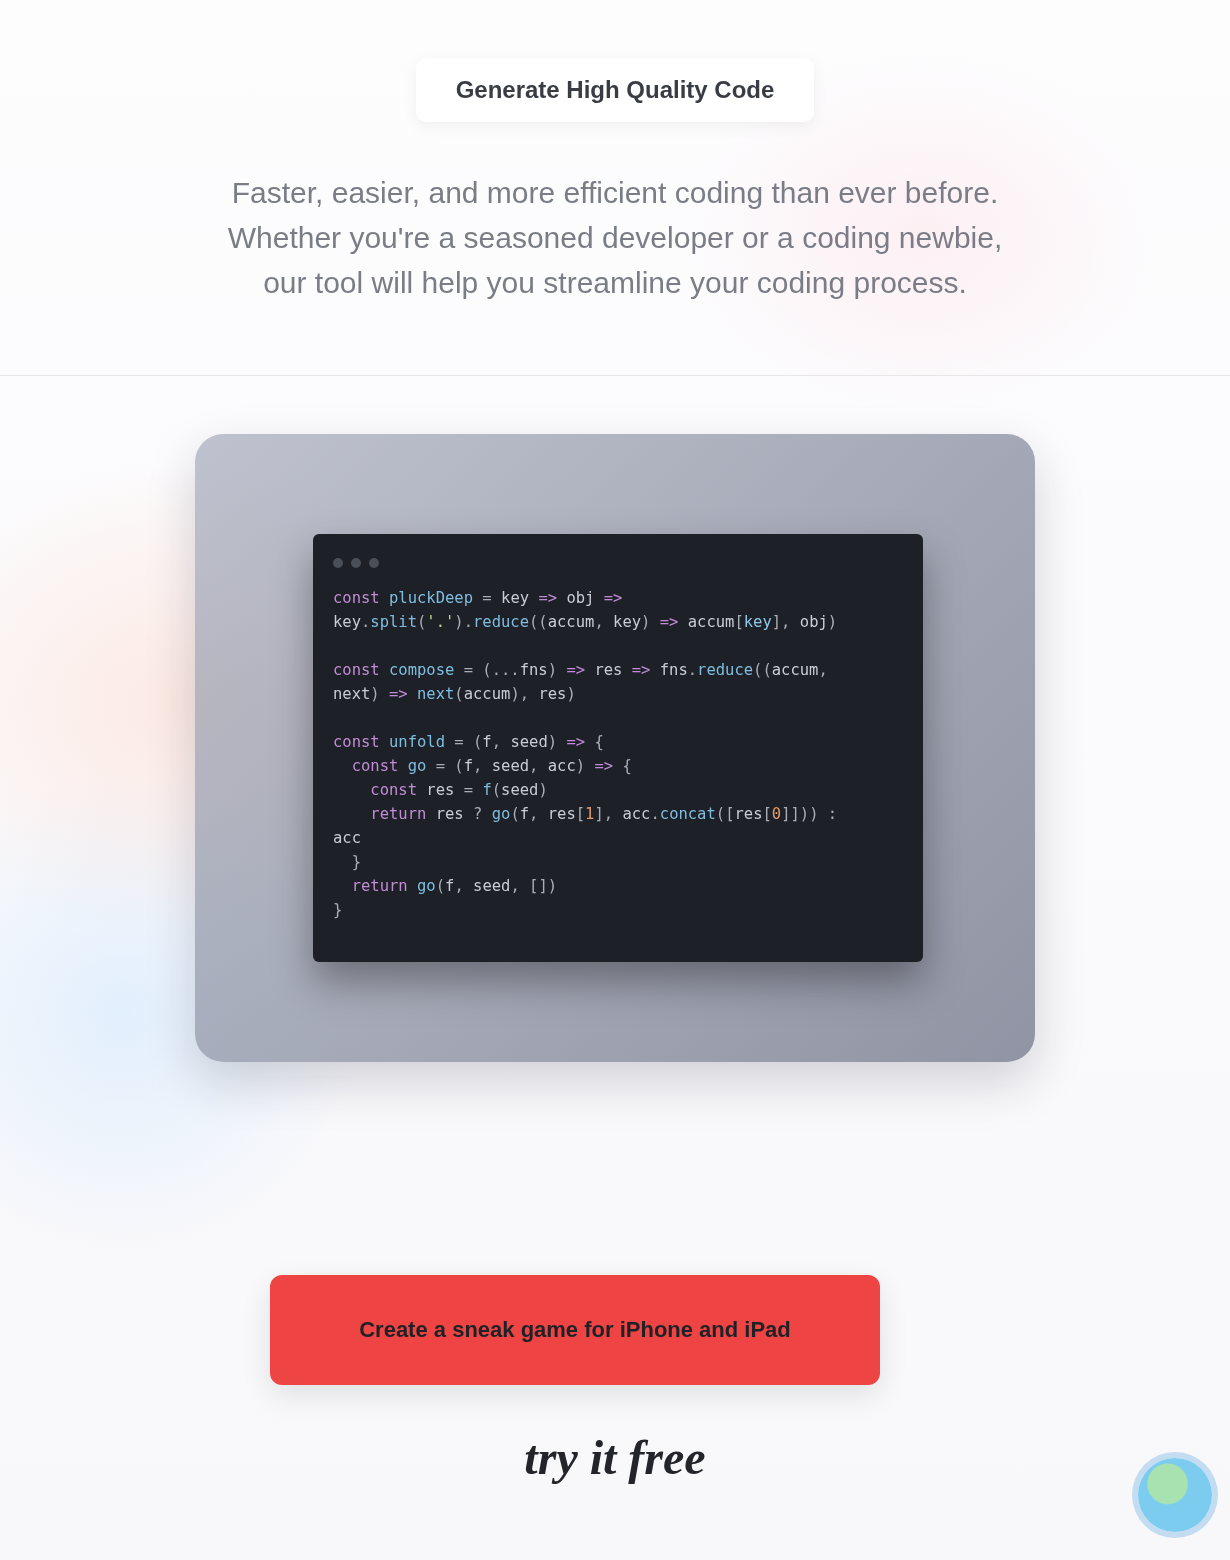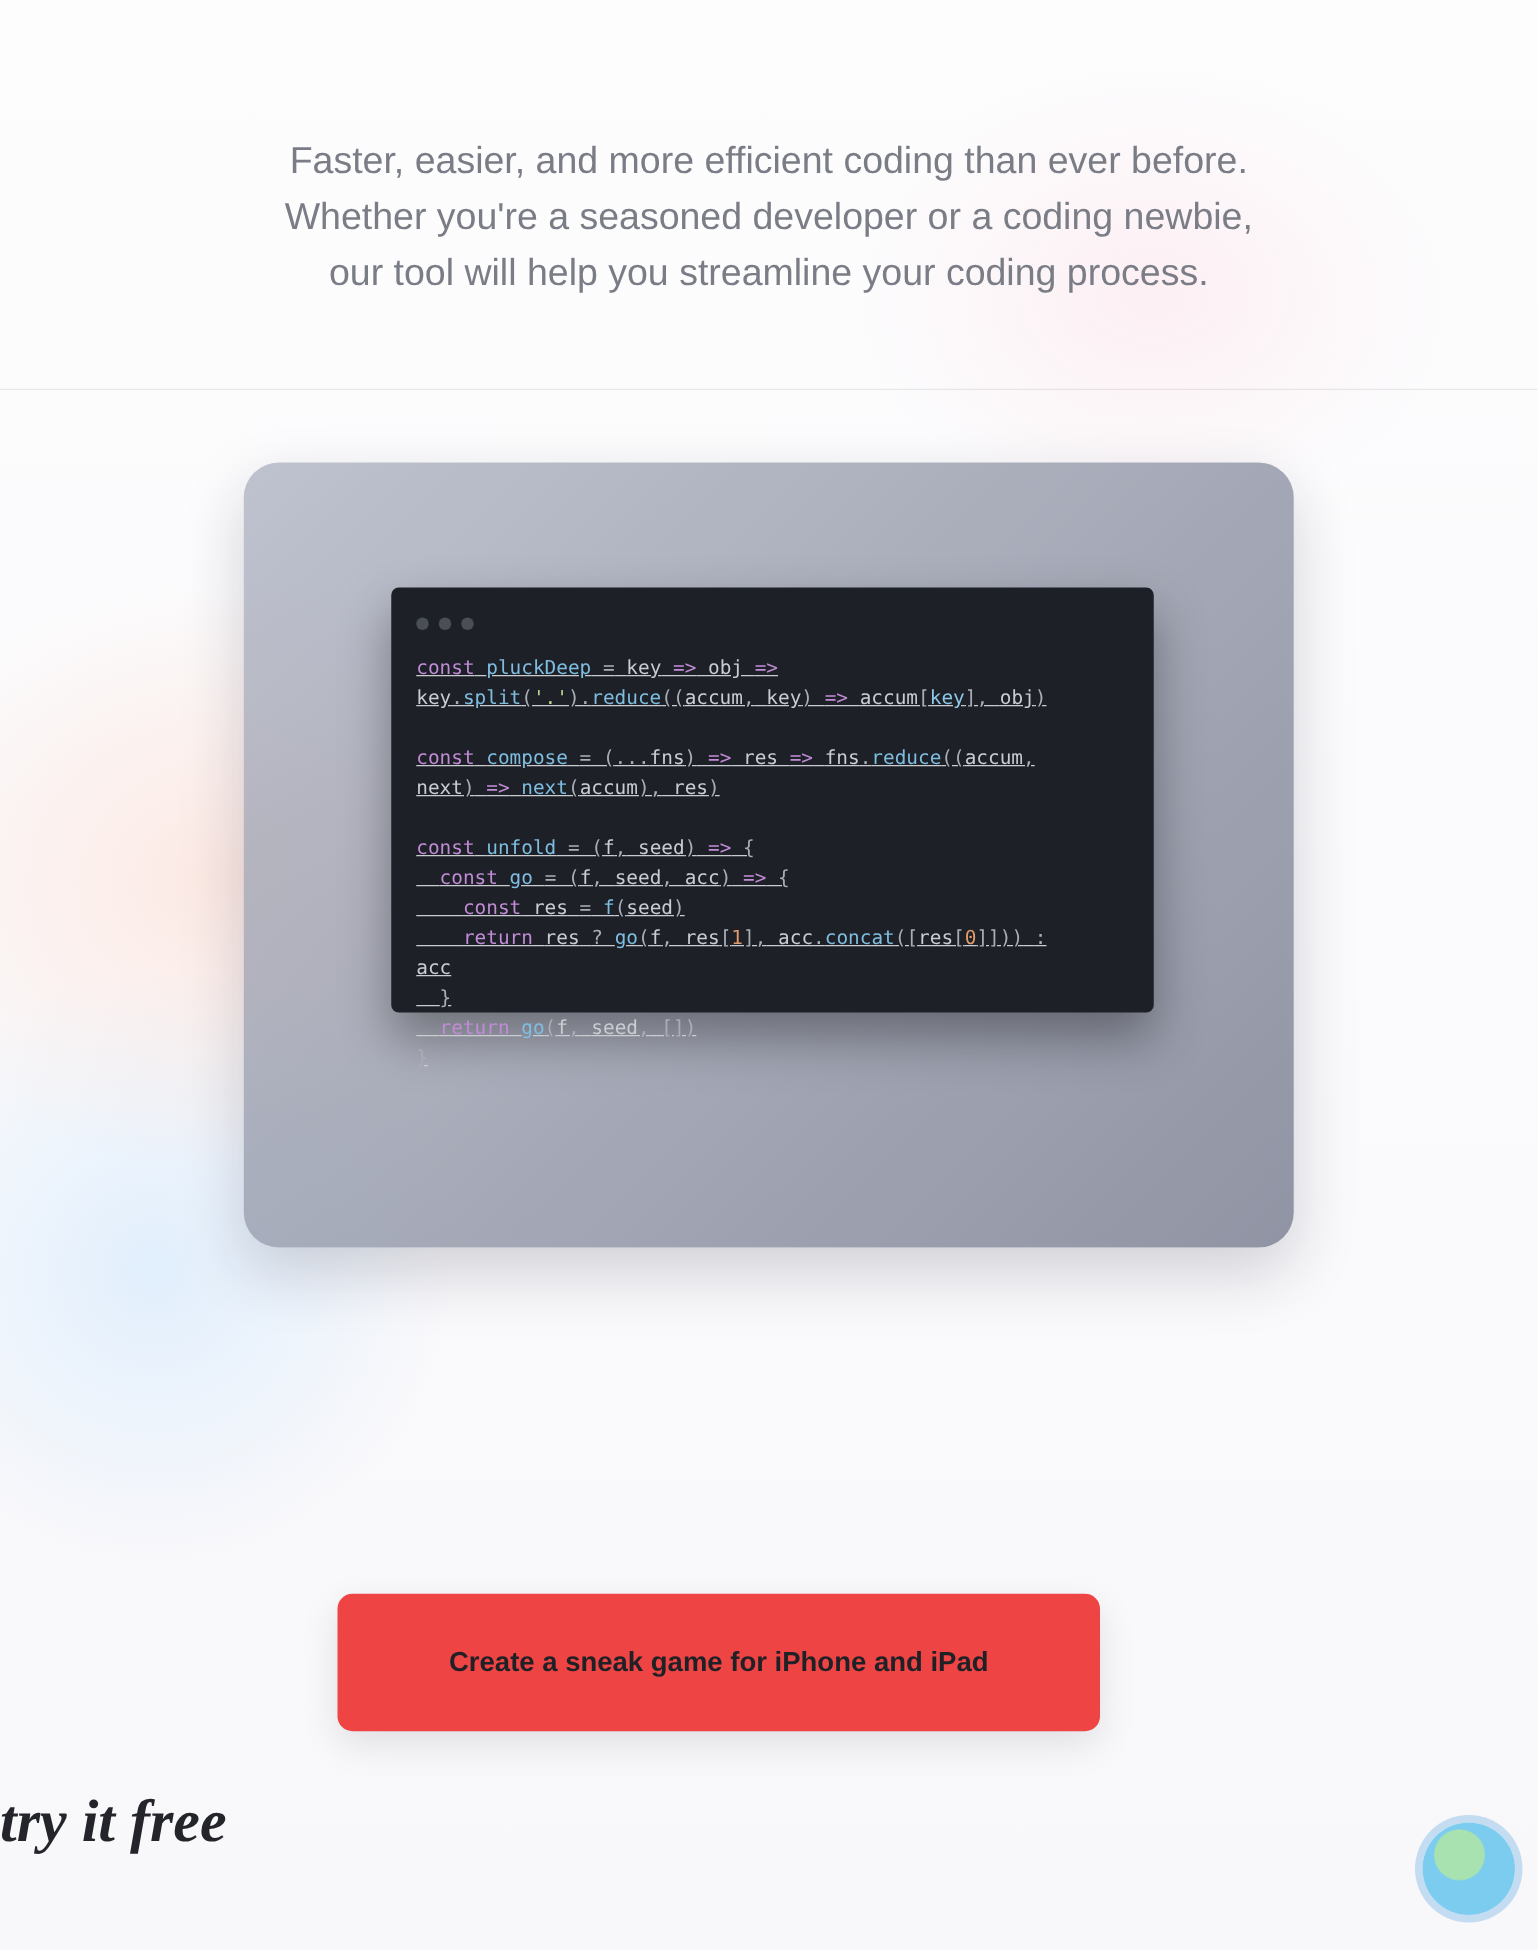--- a/index.html
+++ b/index.html
@@ -53,30 +53,29 @@
     width: 840px;
     height: 628px;
     background: linear-gradient(135deg, rgba(170,175,190,0.75), rgba(125,130,148,0.85));
     border-radius: 28px;
     position: relative;
     box-shadow: 0 20px 50px rgba(30,30,50,0.18);
   }
   .editor {
     position: absolute;
     left: 118px; top: 100px;
-    width: 610px; height: 340px;
+    width: 610px; height: 428px;
     background: #1d2127;
     border-radius: 6px;
     box-shadow: 0 20px 40px rgba(0,0,0,0.35);
     padding: 24px 20px 20px;
     font-family: "SF Mono","Menlo","Consolas",monospace;
     font-size: 15.5px;
     line-height: 1.55;
     color: #c9ccd1;
-    text-decoration: underline;
   }
   .dots { display: flex; gap: 8px; margin-bottom: 18px; }
   .dot { width: 10px; height: 10px; border-radius: 50%; background: #4a4e56; }
   .code { white-space: pre-wrap; word-break: break-all; }
   .kw { color: #c18bd6; }       
   .fn { color: #7fbde0; }       
   .id { color: #c9ccd1; }       
   .op { color: #c18bd6; }       
   .pn { color: #a9adb5; }       
   .str{ color: #b7d88c; }       
@@ -88,20 +87,21 @@
     width: 610px; height: 110px;
     background: #ef4444;
     border-radius: 12px;
     box-shadow: 0 10px 30px rgba(0,0,0,0.10);
     display: flex; align-items: center; justify-content: center;
     font-weight: 700; font-size: 22px; color: #1f2126;
   }
   .try {
     position: absolute;
     left: 0; right: 0; top: 1430px;
+    text-align: center;
     font-family: "Brush Script MT","Segoe Script",cursive;
     font-style: italic;
     font-size: 48px;
     color: #23252b;
     font-weight: 600;
   }
   .wm {
     position: absolute;
     right: 18px; bottom: 28px;
     display: flex; align-items: center; gap: 6px;
@@ -115,20 +115,21 @@
   .wm-globe {
     width: 74px; height: 74px; border-radius: 50%;
     background: radial-gradient(circle at 40% 35%, #9fe0a8 0 30%, #6fc8ef 32% 100%);
     box-shadow: 0 0 0 6px rgba(80,160,220,0.35);
   }
 </style>
 </head>
 <body>
 
 <div class="hero">
+  <div class="pill">Generate High Quality Code</div>
   <p class="subtitle">Faster, easier, and more efficient coding than ever before. Whether you're a seasoned developer or a coding newbie, our tool will help you streamline your coding process.</p>
 </div>
 
 <div class="divider"></div>
 
 <div class="panel-wrap">
   <div class="panel">
     <div class="editor">
       <div class="dots">
         <span class="dot"></span>

